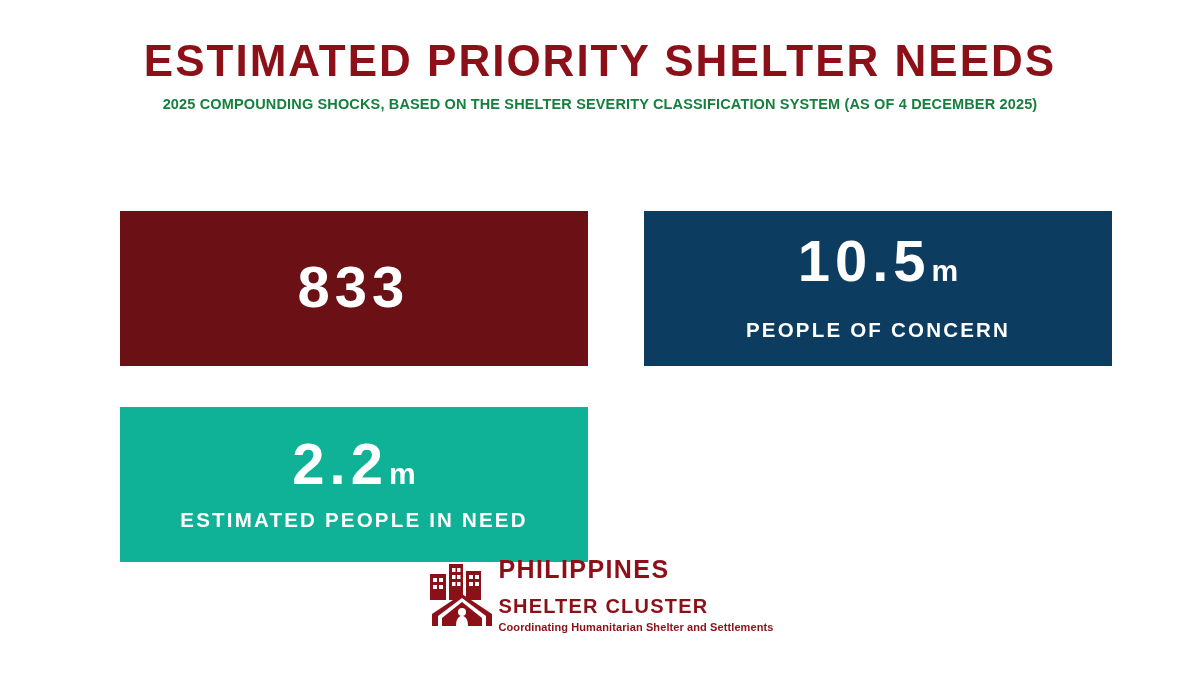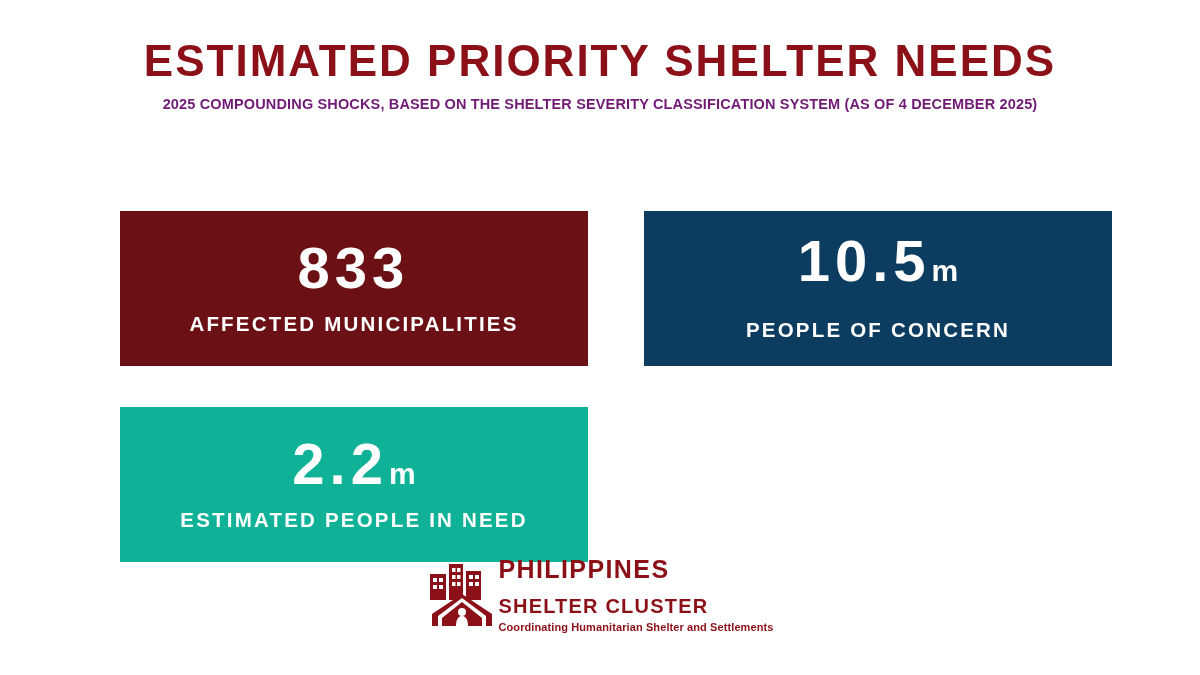--- a/index.html
+++ b/index.html
@@ -32,21 +32,21 @@
     color: #8C1018;
     line-height: 1.05;
     margin: 0;
     white-space: nowrap;
   }
   .subtitle {
     margin: 12px 0 0 0;
     font-size: 14.5px;
     font-weight: 700;
     letter-spacing: 0.15px;
-    color: #701a75;
+    color: #15803d;
     white-space: nowrap;
   }
 
   
   .stats-grid {
     position: absolute;
     left: 120px;
     top: 163px;
     width: 992px;
     display: grid;
@@ -142,21 +142,20 @@
     <p class="subtitle">2025 COMPOUNDING SHOCKS, BASED ON THE SHELTER SEVERITY CLASSIFICATION SYSTEM (AS OF 4 DECEMBER 2025)</p>
   </div>
 
   <div class="stats-grid">
 
     <div class="stat-card" style="background:#6B1014;">
       <div class="stat-value">
         <span>833</span>
         <span class="stat-suffix"></span>
       </div>
-      <div class="stat-label">AFFECTED MUNICIPALITIES</div>
     </div>
 
     <div class="stat-card" style="background:#0C3C60;gap:13px;">
       <div class="stat-value">
         <span>10.5</span>
         <span class="stat-suffix">m</span>
       </div>
       <div class="stat-label">PEOPLE OF CONCERN</div>
     </div>
 

